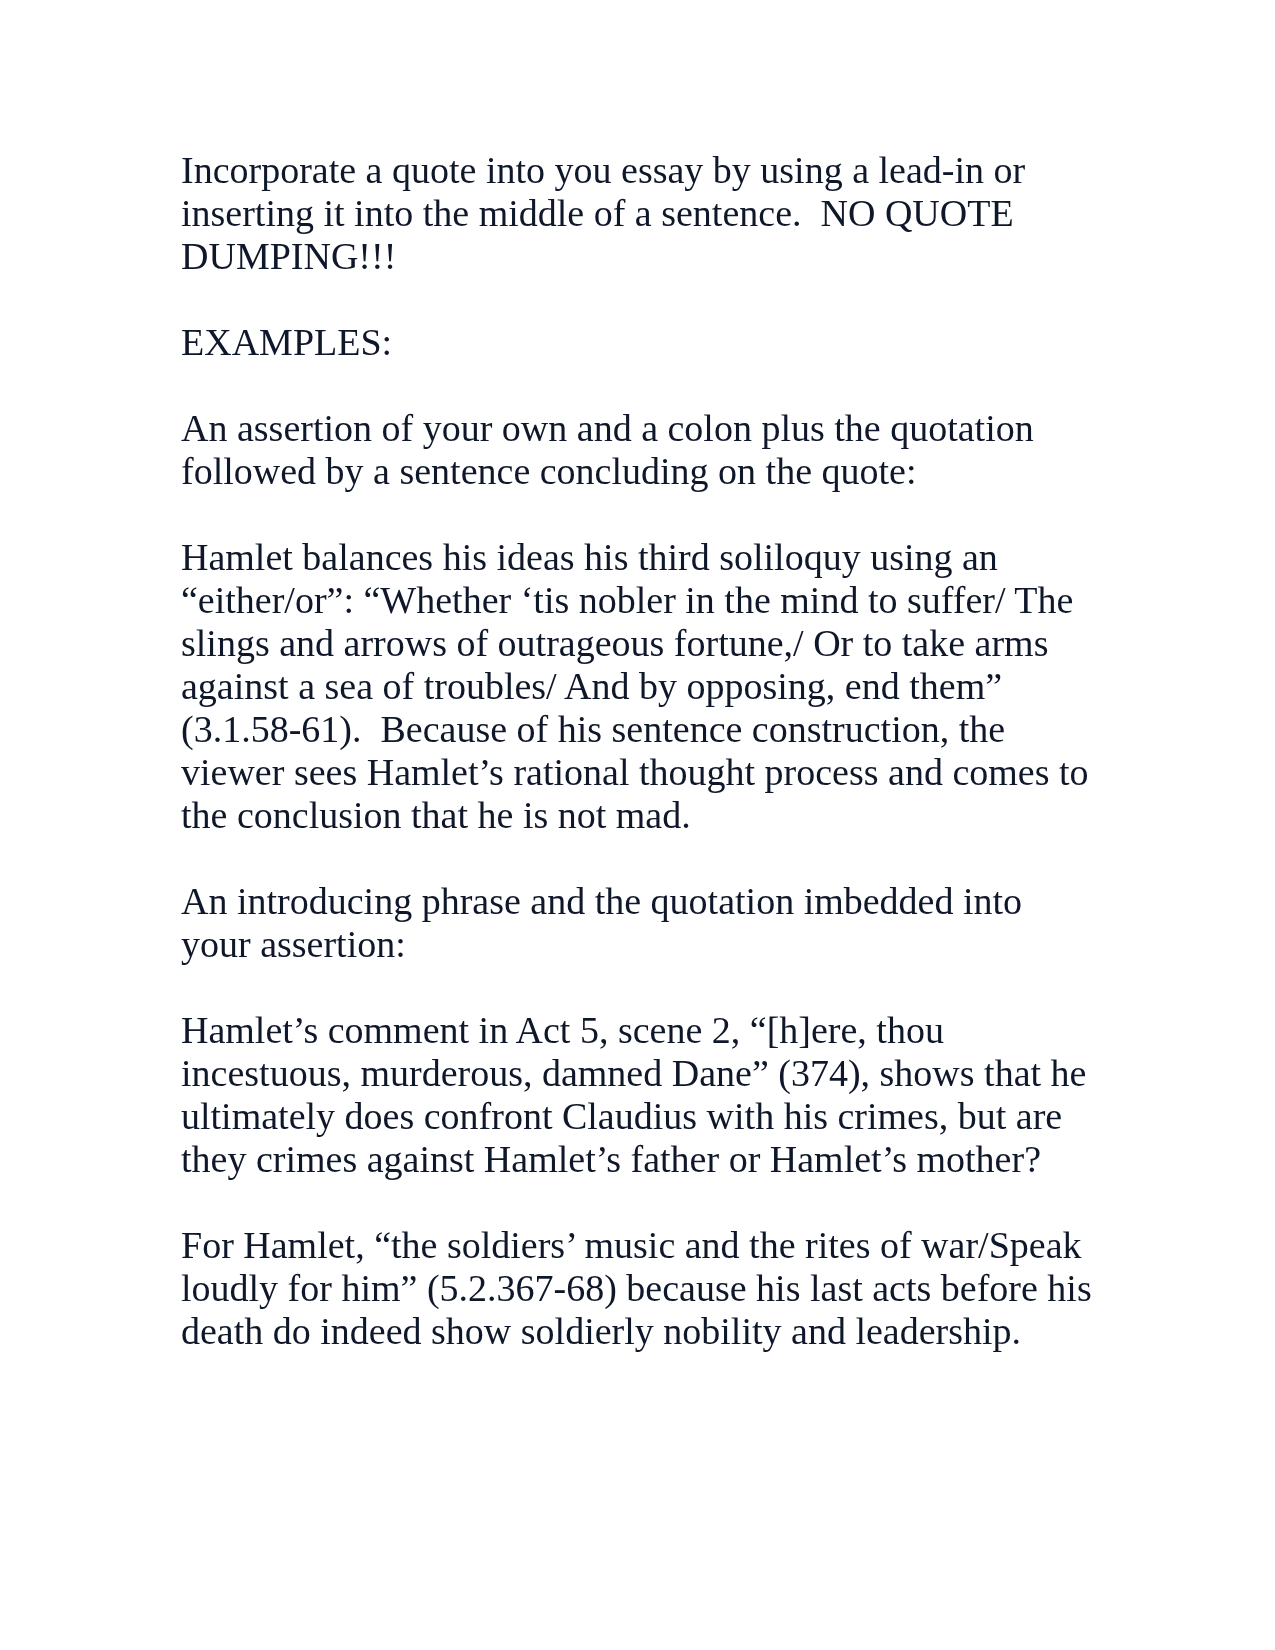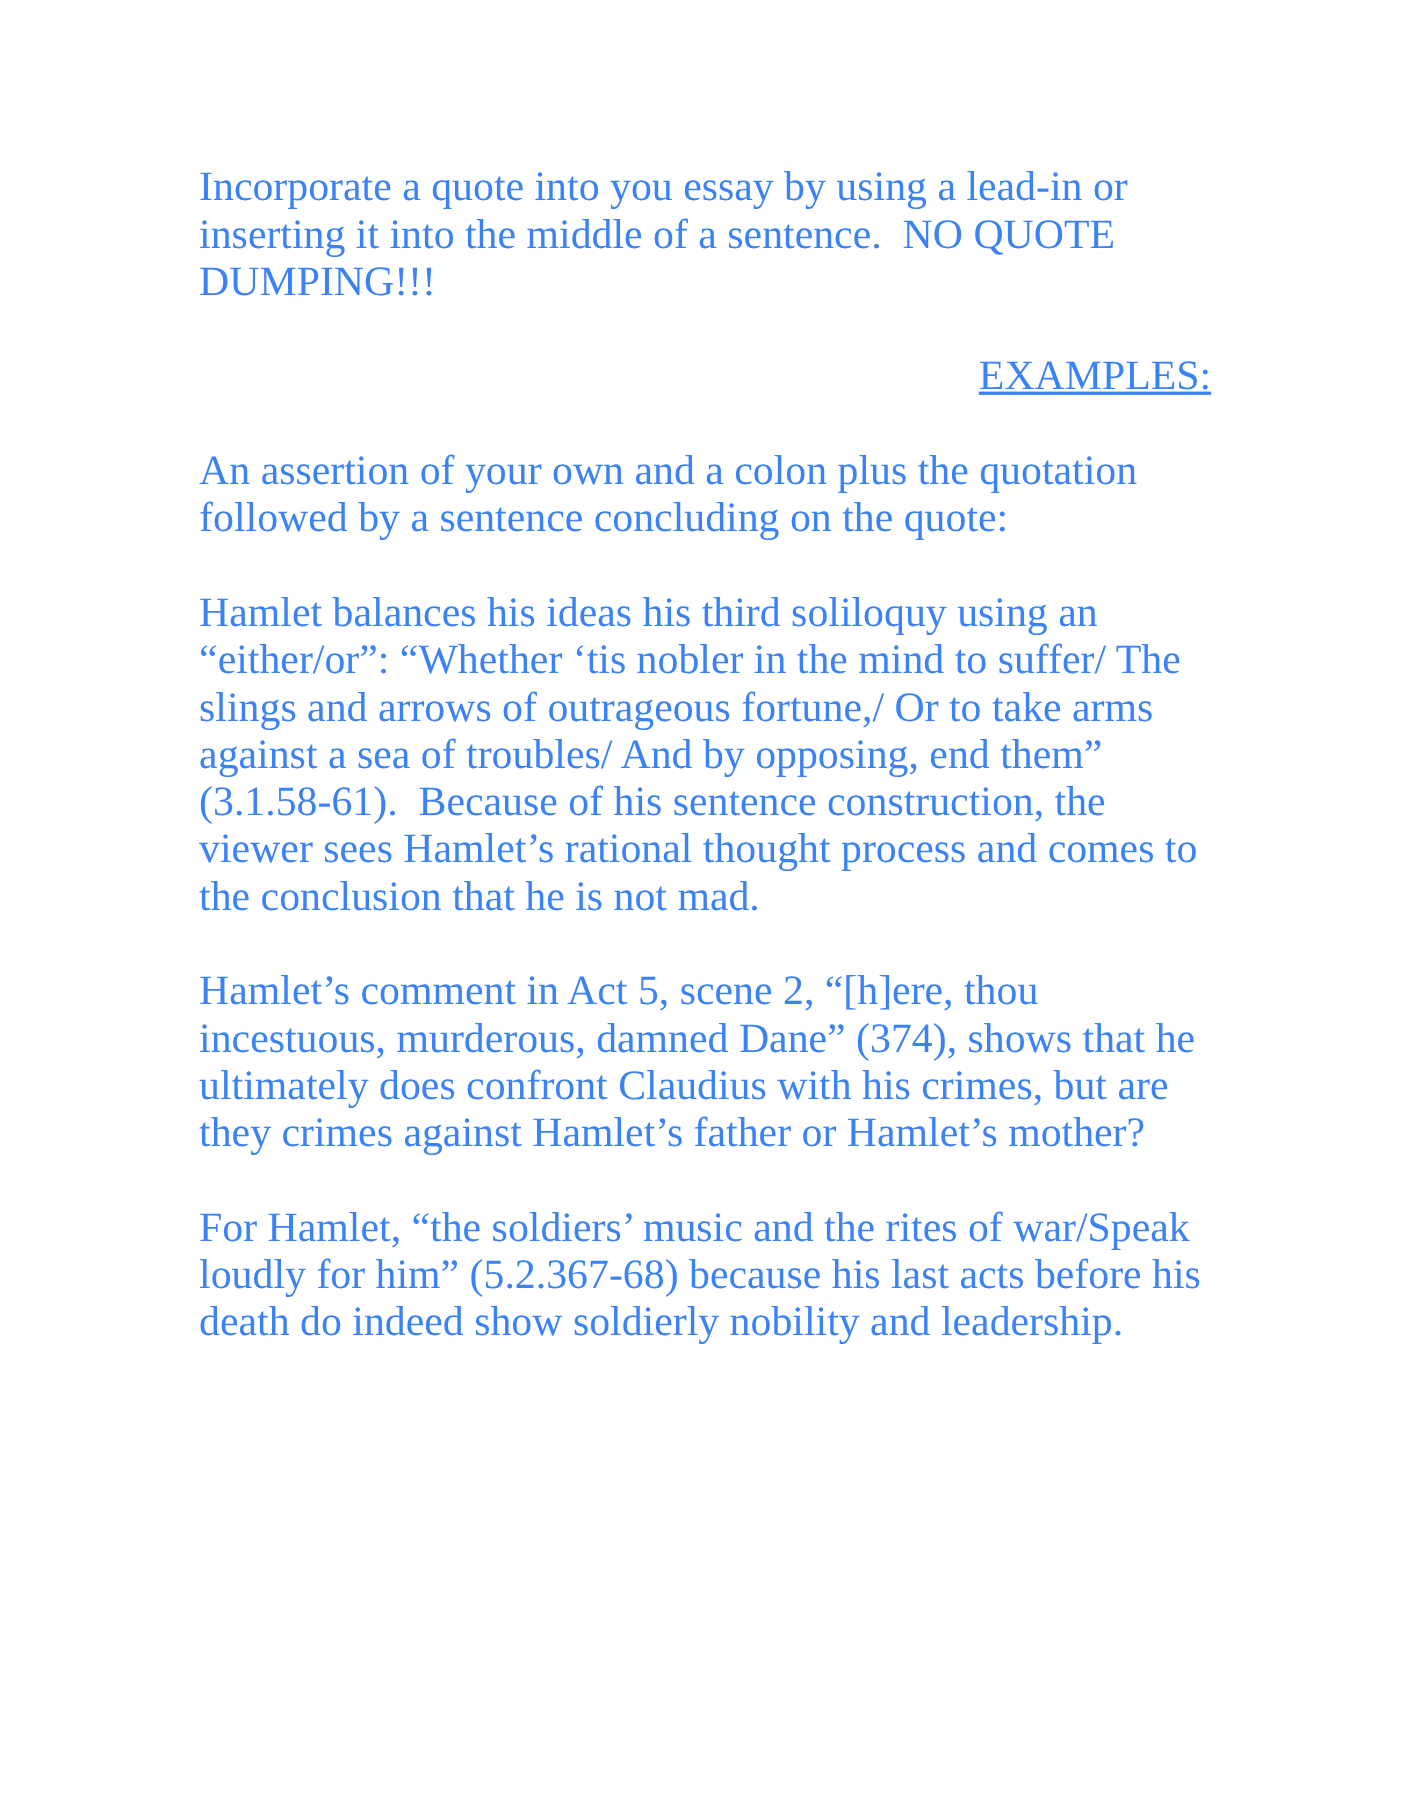--- a/index.html
+++ b/index.html
@@ -14,47 +14,47 @@
     background: #ffffff;
     overflow: hidden;
   }
   .content {
     box-sizing: border-box;
     padding: 149px 174px 0 181px;
     width: 100%;
     font-family: "Liberation Serif", "DejaVu Serif", serif;
     font-size: 38px;
     line-height: 43px;
-    color: #3b82f6;
+    color: #0f172a;
   }
   .content p {
     margin: 0 0 43px 0;
     white-space: pre-wrap; 
   }
   .centered {
-    text-align: right;
-    text-decoration: underline;
+    text-align: left;
   }
   .bold {
     font-weight: normal;
   }
 </style>
 </head>
 <body>
 
 <div class="page">
   <div class="content">
 
     <p>Incorporate a quote into you essay by using a lead-in or inserting it into the middle of a sentence.  NO QUOTE DUMPING!!!</p>
 
     <p class="centered">EXAMPLES:</p>
 
     <p class="bold">An assertion of your own and a colon plus the quotation followed by a sentence concluding on the quote:</p>
 
     <p>Hamlet balances his ideas his third soliloquy using an “either/or”: “Whether ‘tis nobler in the mind to suffer/ The slings and arrows of outrageous fortune,/ Or to take arms against a sea of troubles/ And by opposing, end them” (3.1.58-61).  Because of his sentence construction, the viewer sees Hamlet’s rational thought process and comes to the conclusion that he is not mad.</p>
 
+    <p class="bold">An introducing phrase and the quotation imbedded into your assertion:</p>
 
     <p>Hamlet’s comment in Act 5, scene 2, “[h]ere, thou incestuous, murderous, damned Dane” (374), shows that he ultimately does confront Claudius with his crimes, but are they crimes against Hamlet’s father or Hamlet’s mother?</p>
 
     <p>For Hamlet, “the soldiers’ music and the rites of war/Speak loudly for him” (5.2.367-68) because his last acts before his death do indeed show soldierly nobility and leadership.</p>
 
   </div>
 </div>
 
 </body></html>

